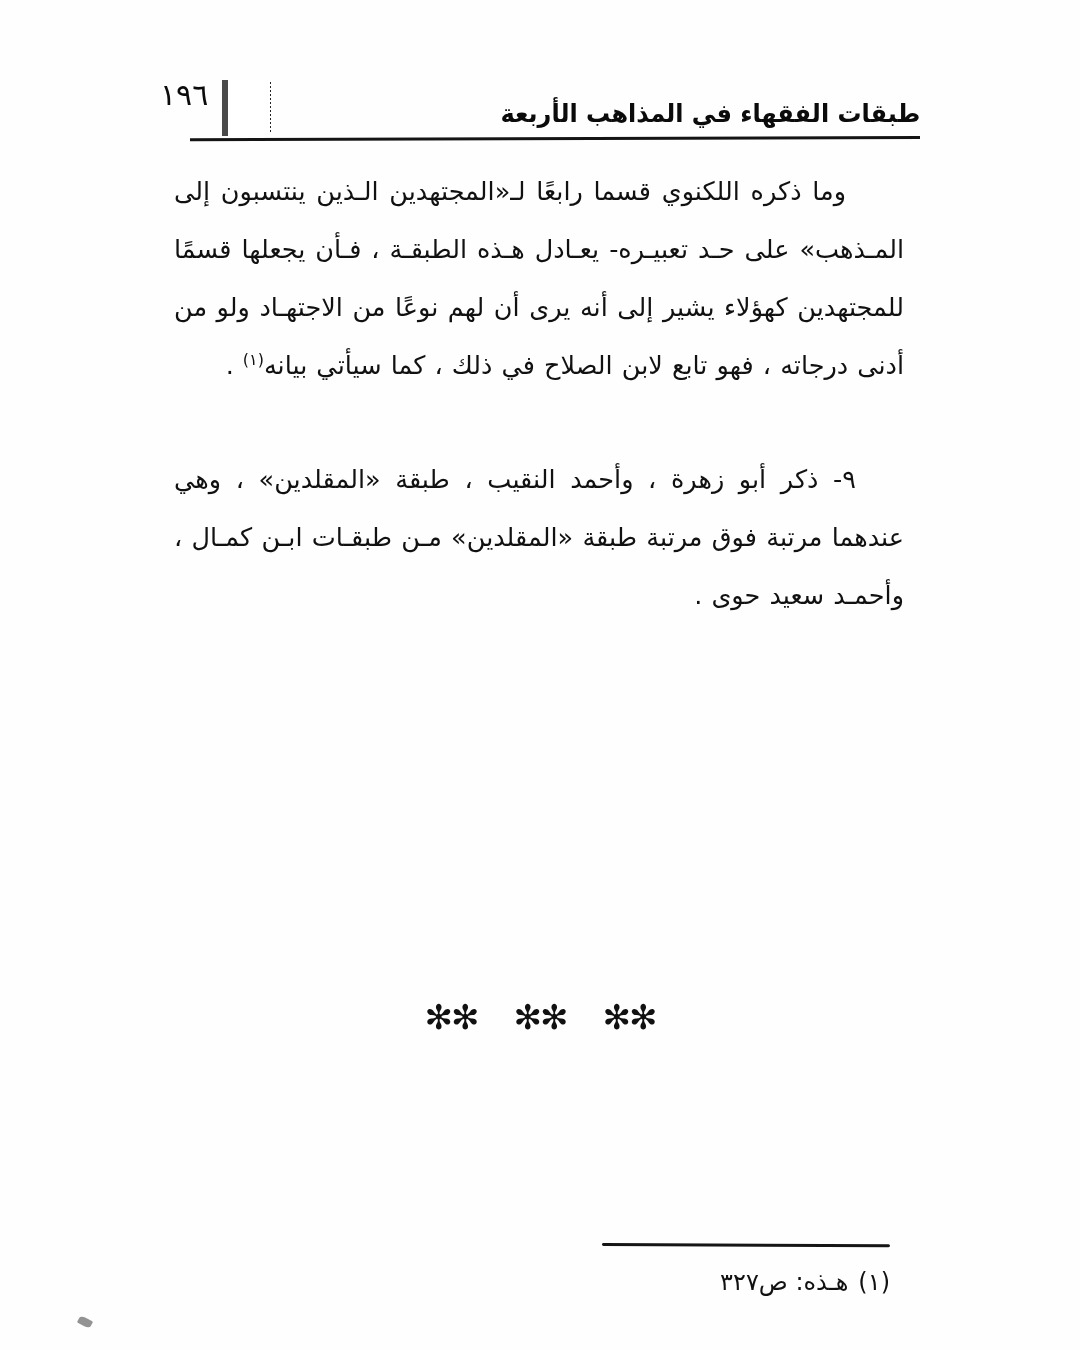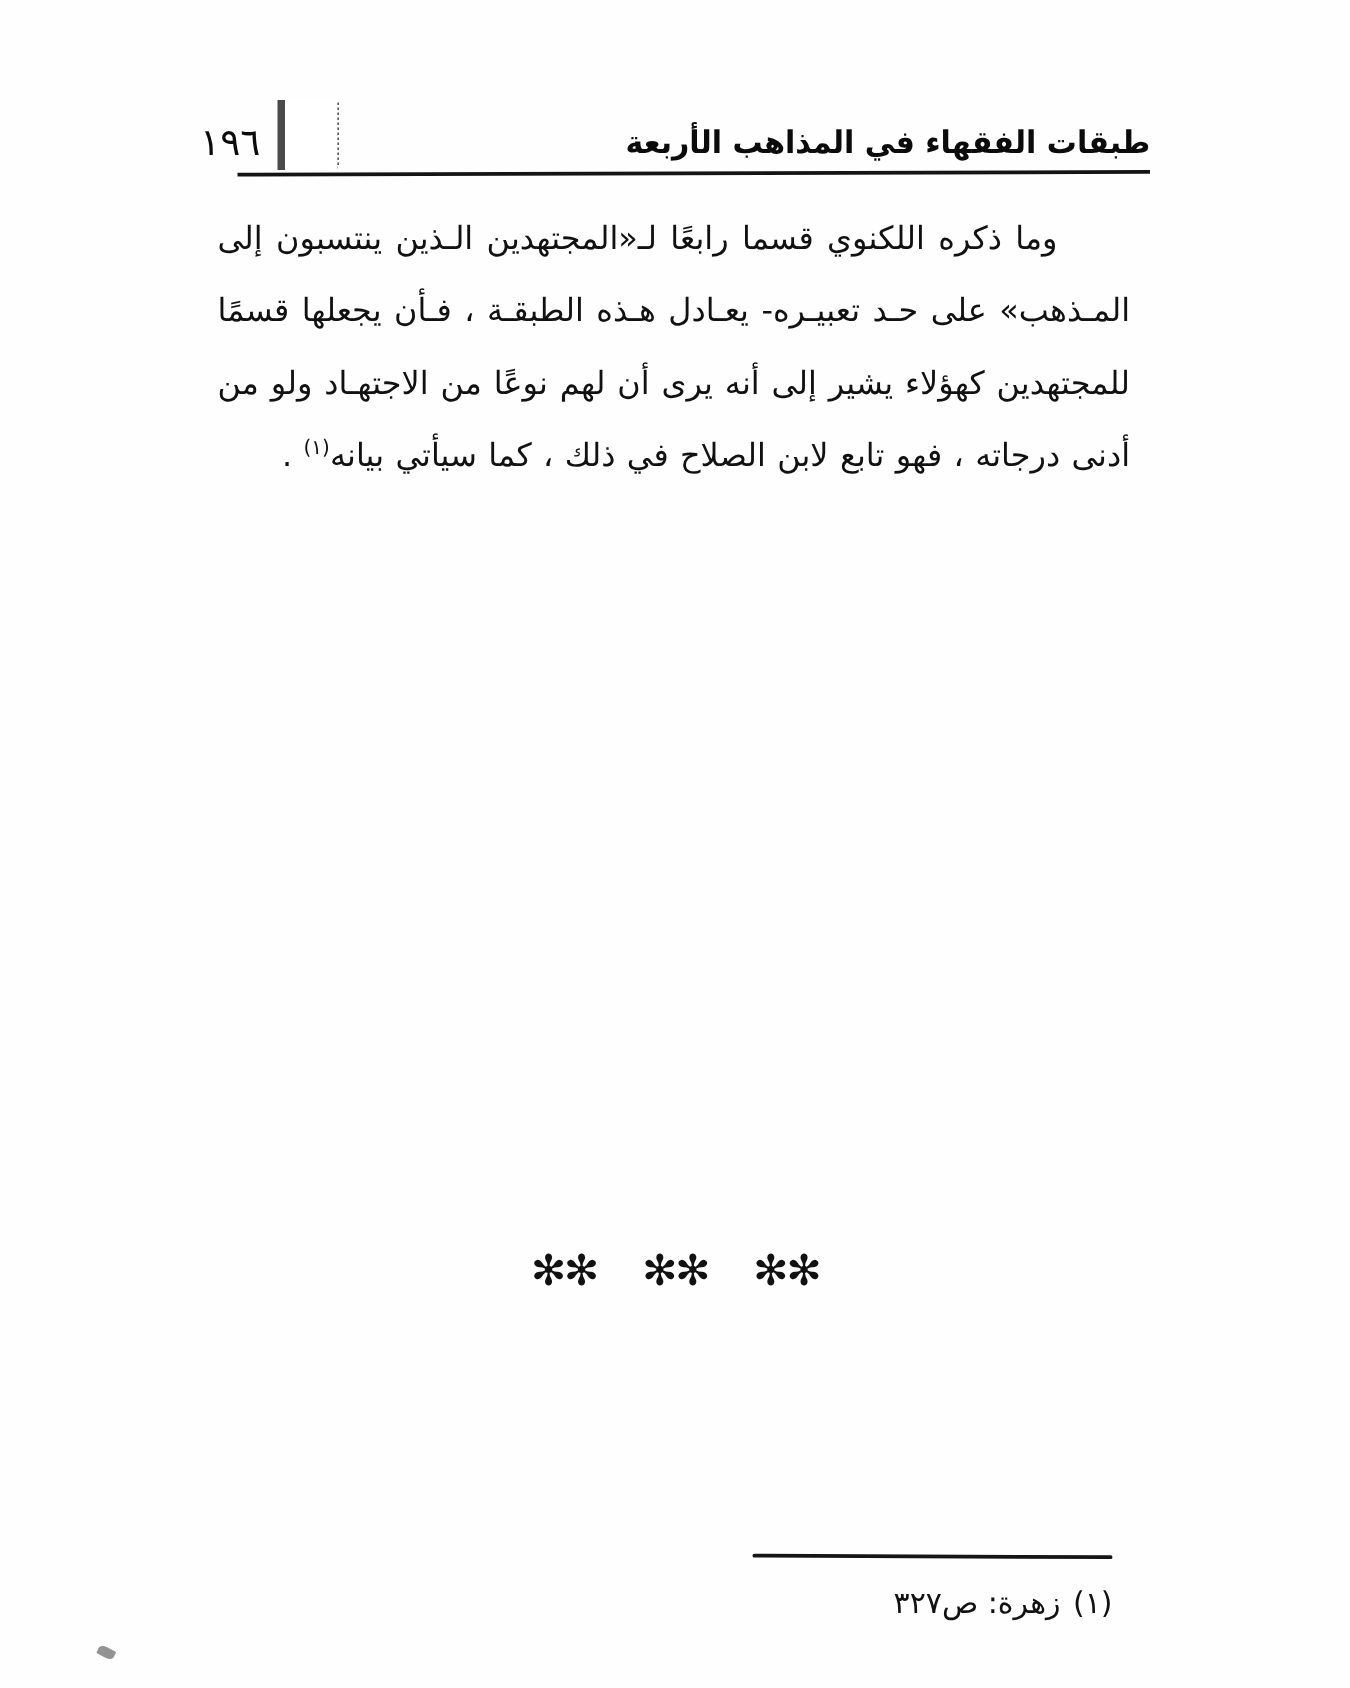--- a/index.html
+++ b/index.html
@@ -40,21 +40,21 @@
     transform: scaleX(0.96);
     transform-origin: right bottom;
   }
 
   .header-right {
     position: absolute;
     left: 0;
     bottom: -2px;
     display: flex;
     flex-direction: row-reverse;
-    align-items: flex-end;
+    align-items: flex-start;
     gap: 14px;
   }
 
   .page-number {
     font-size: 30px;
     font-weight: 400;
     color: #0b0b0b;
     line-height: 1;
     padding-bottom: 6px;
     font-family: "DejaVu Sans", "Liberation Sans", sans-serif;
@@ -233,28 +233,29 @@
 
   <div class="content">
 
     <p class="para first"><span>وما ذكره اللكنوي قسما رابعًا لـ«المجتهدين الـذين ينتسبون إلى المـذهب» على حـد تعبيـره- يعـادل هـذه الطبقـة ، فـأن يجعلها قسمًا للمجتهدين كهؤلاء يشير إلى أنه يرى أن لهم نوعًا من الاجتهـاد ولو من أدنى درجاته ، فهو تابع لابن الصلاح في ذلك ، كما سيأتي بيانه</span><span class="fn-ref">(١)</span><span> .</span></p>
 
     <div class="gap-8"></div>
 
 
     <div class="gap-8"></div>
 
+    <p class="para numbered"><span>٩-</span><span> ذكر أبو زهرة ، وأحمد النقيب ، طبقة «المقلدين» ، وهي عندهما مرتبة فوق مرتبة طبقة «المقلدين» مـن طبقـات ابـن كمـال ، وأحمـد سعيد حوى .</span></p>
 
     <div class="gap-8"></div>
 
   </div>
 
   <div class="divider">
     <span>✻✻</span><span>✻✻</span><span>✻✻</span>
   </div>
 
   <div class="footnote-rule"></div>
   <div class="footnote">
-    <span class="fn-num">(١)</span><span>زهرة: ص٣٢٧</span>
+    <span class="fn-num">(١)</span><span>هـذه: ص٣٢٧</span>
   </div>
 
   <div class="scan-speck"></div>
 </div>
 
 </body></html>

